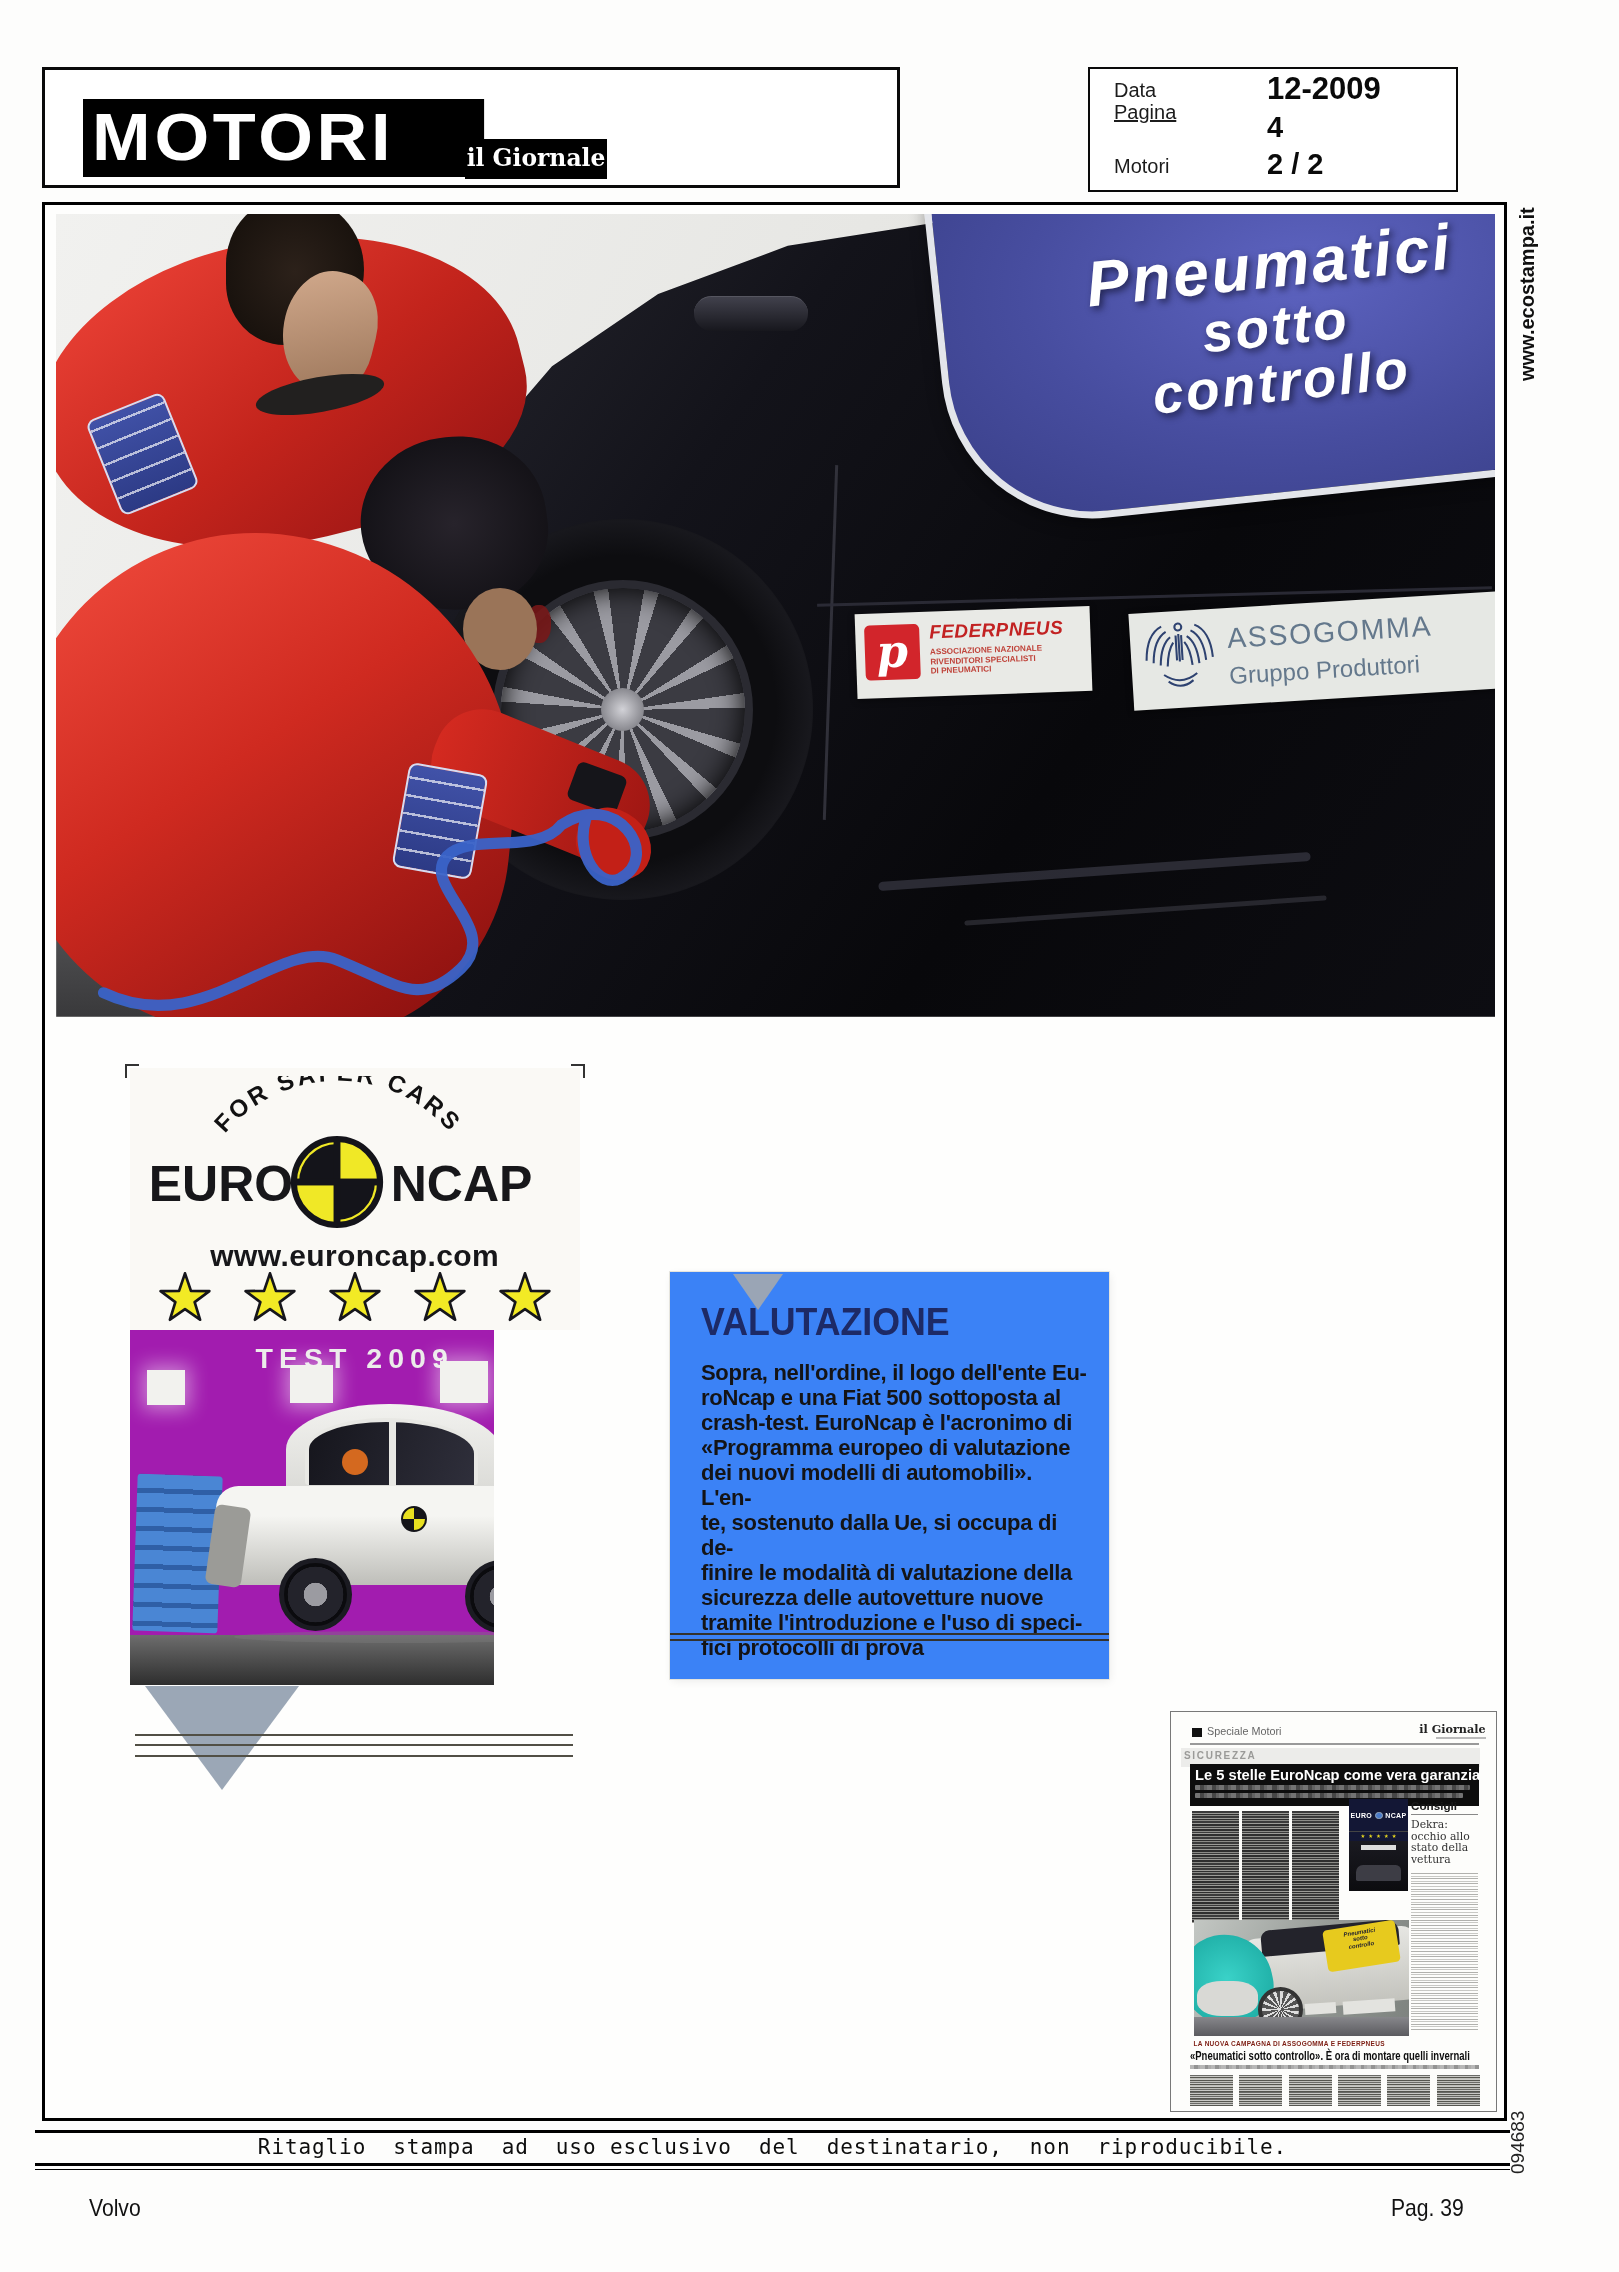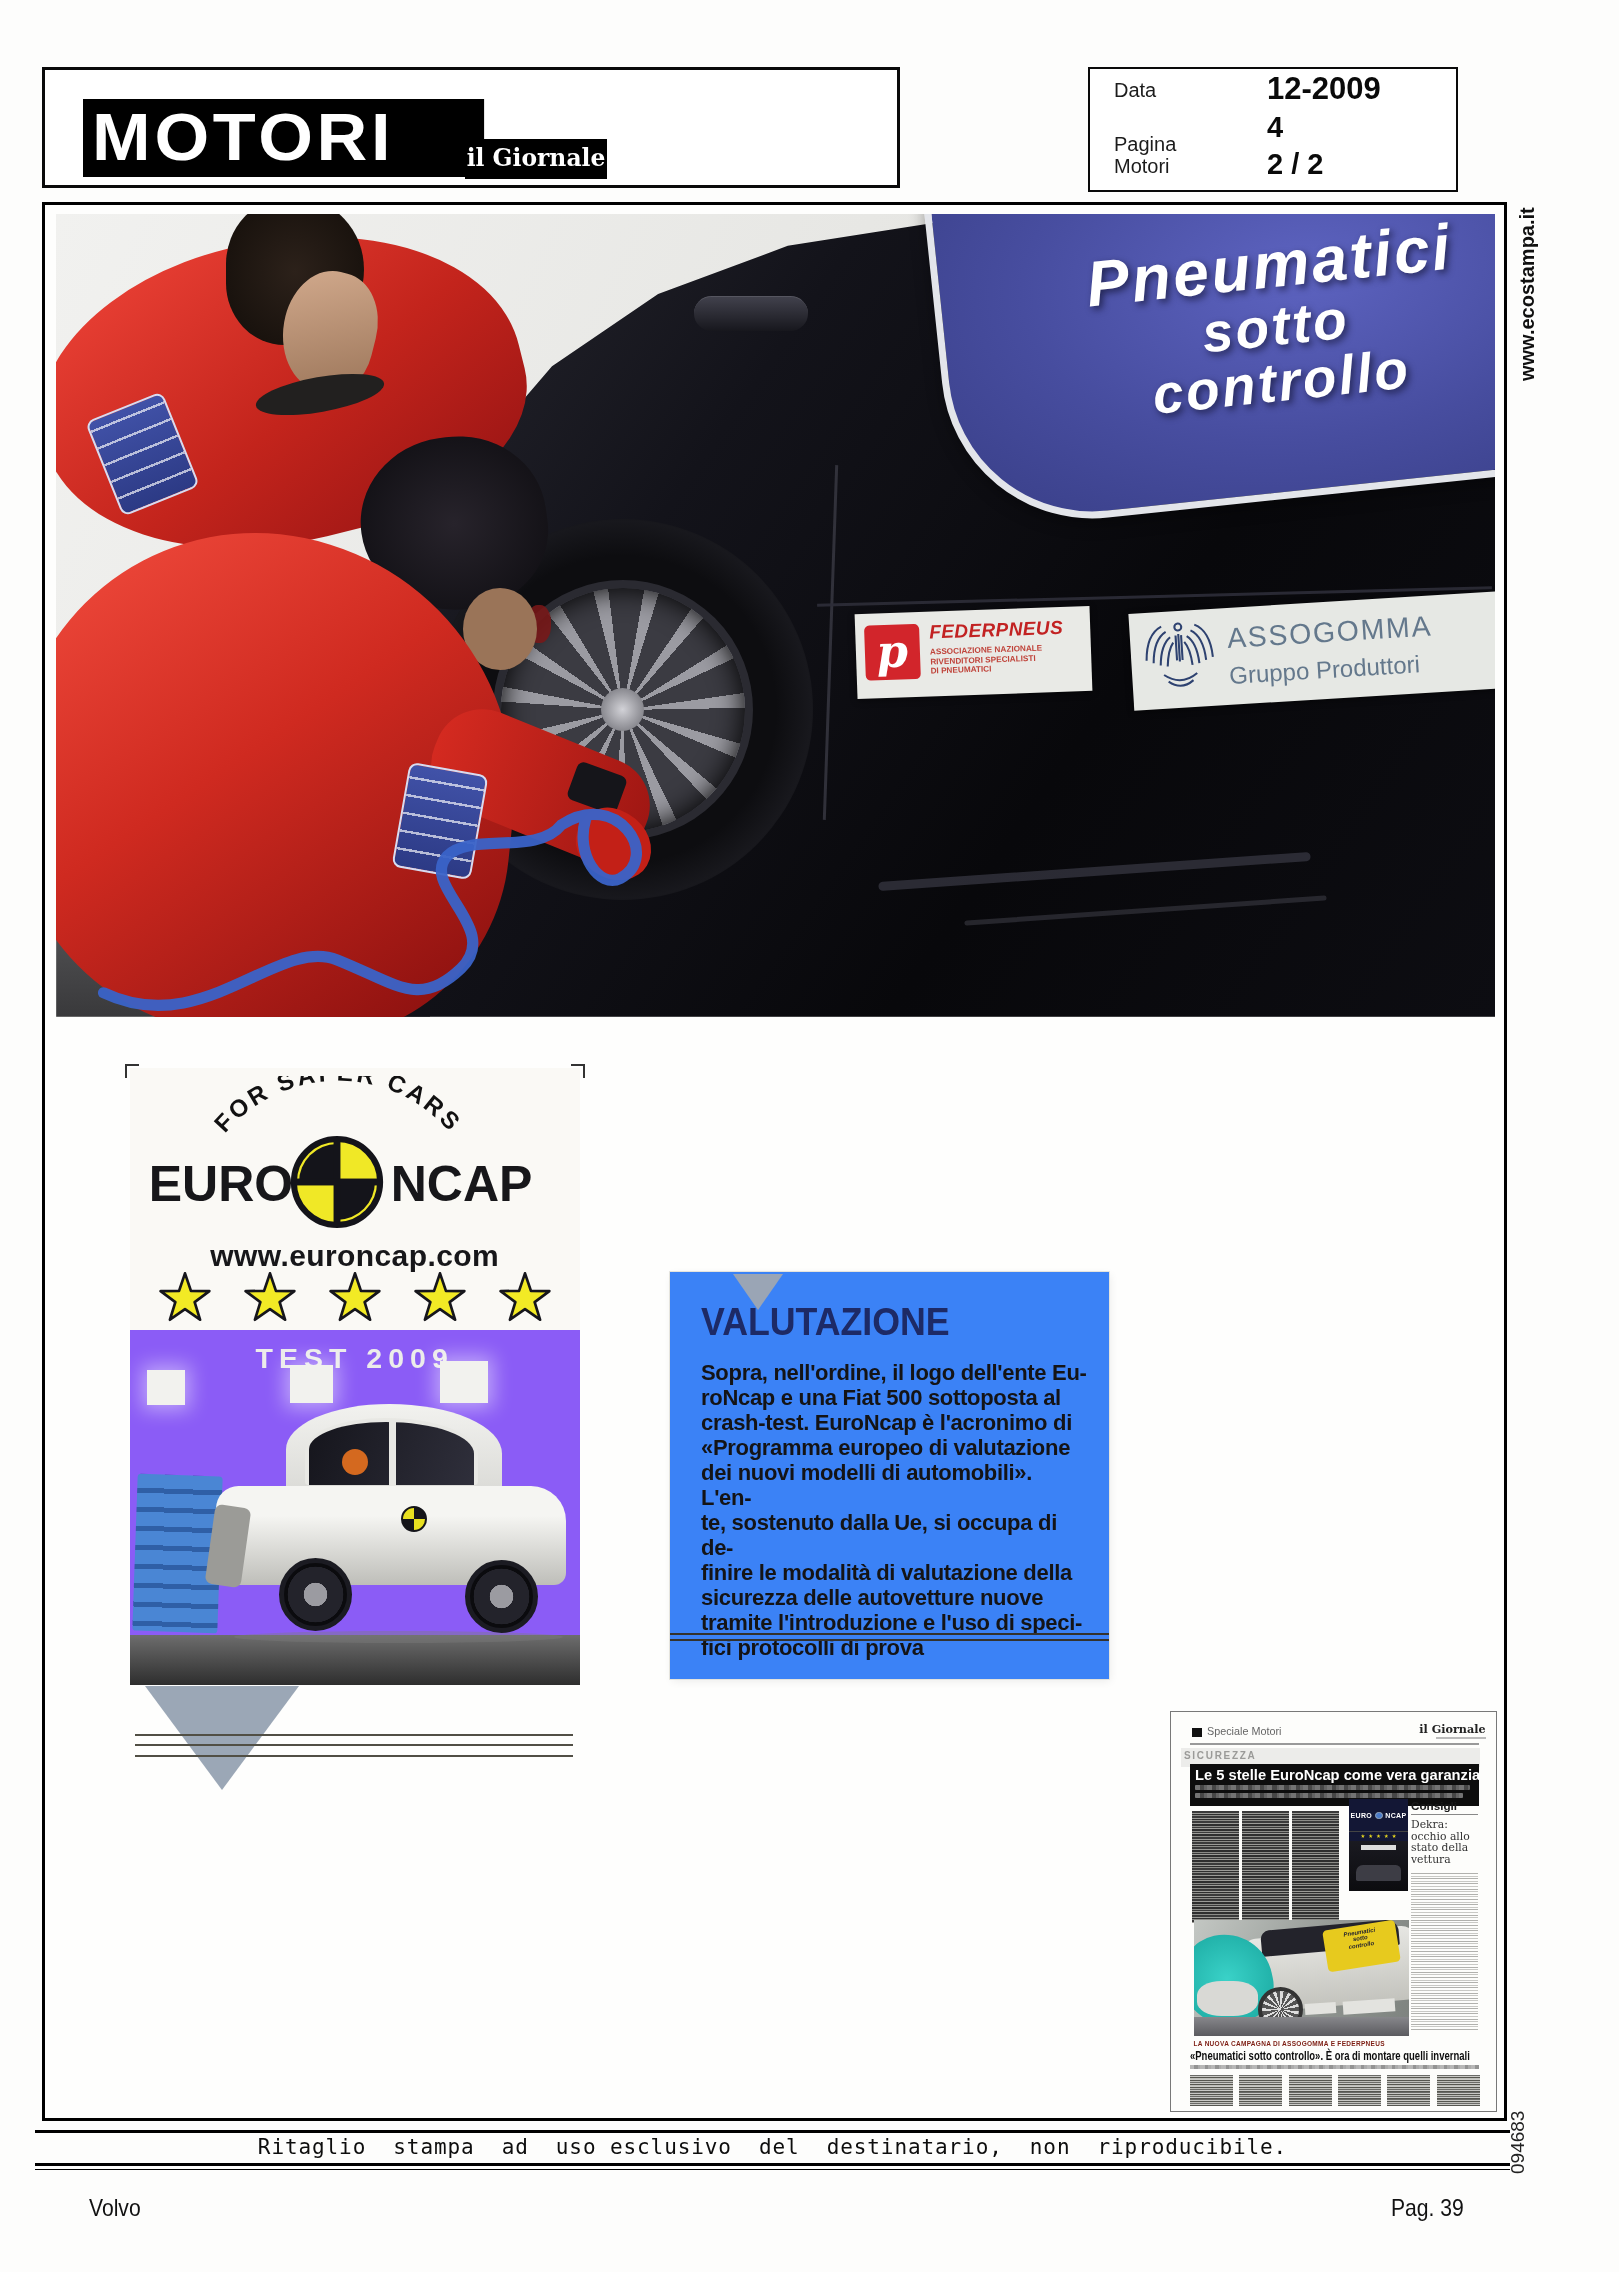--- a/index.html
+++ b/index.html
@@ -99,21 +99,21 @@
   .cmark { position:absolute; width:14px; height:14px; }
   .cm-tl { left:-3.5px; top:-1.7px; border-left:2.6px solid #333; border-top:2.6px solid #333; }
   .cm-tr { right:-3.5px; top:-1.7px; border-right:2.6px solid #333; border-top:2.6px solid #333; }
   .encap-white { position:absolute; left:1.7px; top:1.7px; width:450px; height:262px; background:#faf9f5; }
   .enc-arc-svg { position:absolute; left:35px; top:8.7px; width:346px; height:104px; }
   .enc-word { position:absolute; top:87px; font-size:50px; font-weight:800; color:#17171a; letter-spacing:0; }
   .enc-euro { left:19px; } .enc-ncap { left:261px; }
   .enc-circle { position:absolute; left:157px; top:64px; width:100px; height:100px; }
   .enc-url { position:absolute; left:0; top:171px; width:450px; text-align:center; font-size:30px; font-weight:700; color:#17171a; letter-spacing:0.4px; }
   .enc-stars { position:absolute; left:0; top:204px; width:450px; height:55px; display:flex; justify-content:center; gap:31px; }
-  .encap-photo { position:absolute; left:1.7px; top:264px; width:450px; height:355px; background:#8b5cf6; overflow:hidden; }
+  .encap-photo { position:absolute; left:1.7px; top:264px; width:364px; height:355px; background:#a21caf; overflow:hidden; }
   .test-label { position:absolute; left:0; top:12px; width:450px; text-align:center; font-size:28.5px; font-weight:bold; letter-spacing:6px; color:#ececea; }
   .light { position:absolute; background:#f2f2ee; box-shadow:0 0 19px 5.2px rgba(255,255,255,.45); }
   .floor { position:absolute; left:0; bottom:0; width:450px; height:50px; background:linear-gradient(#6d6d6d,#2e2e2e); }
   .barrier { position:absolute; left:5.2px; top:145px; width:85px; height:157px; border-radius:3.5px; transform:rotate(2deg);
         background:repeating-linear-gradient(180deg,#4a86d4 0 14px,#2f5fa6 14px 19px); }
   .ccar { position:absolute; left:82px; top:74px; width:363px; height:234px; }
   .ccar-roof { position:absolute; left:74px; top:0; width:216px; height:95px;
         background:linear-gradient(#f2f2ef,#d9d9d5); border-radius:55% 60% 5.2px 5.2px; }
   .ccar-window { position:absolute; left:93px; top:14px; width:173px; height:67px;
         background:linear-gradient(110deg,#15151c,#2f2f3b); border:4.3px solid #e8e8e4; border-bottom:none; border-radius:48% 55% 3.5px 3.5px; }
@@ -211,21 +211,21 @@
 
 <div id="page">
 
   <div class="abs" id="hdr-motori">
     <div class="motori-black">MOTORI</div>
     <div class="ilgiornale">il Giornale</div>
   </div>
   <div class="abs" id="hdr-data">
     <div class="d-label" style="top:10.4px;">Data</div>
     <div class="d-value" style="top:1.7px; font-size:31px;">12-2009</div>
-    <div class="d-label" style="top:64px;">Pagina</div>
+    <div class="d-label" style="top:32px;text-decoration:underline;">Pagina</div>
     <div class="d-value" style="top:42px; font-size:29px;">4</div>
     <div class="d-label" style="top:86px;">Motori</div>
     <div class="d-value" style="top:79px; font-size:29px;">2 / 2</div>
   </div>
 
   <div class="abs vertical" id="wm-site">www.ecostampa.it</div>
   <div class="abs vertical" id="wm-clip">094683</div>
 
   <div class="abs" id="frame">
 

